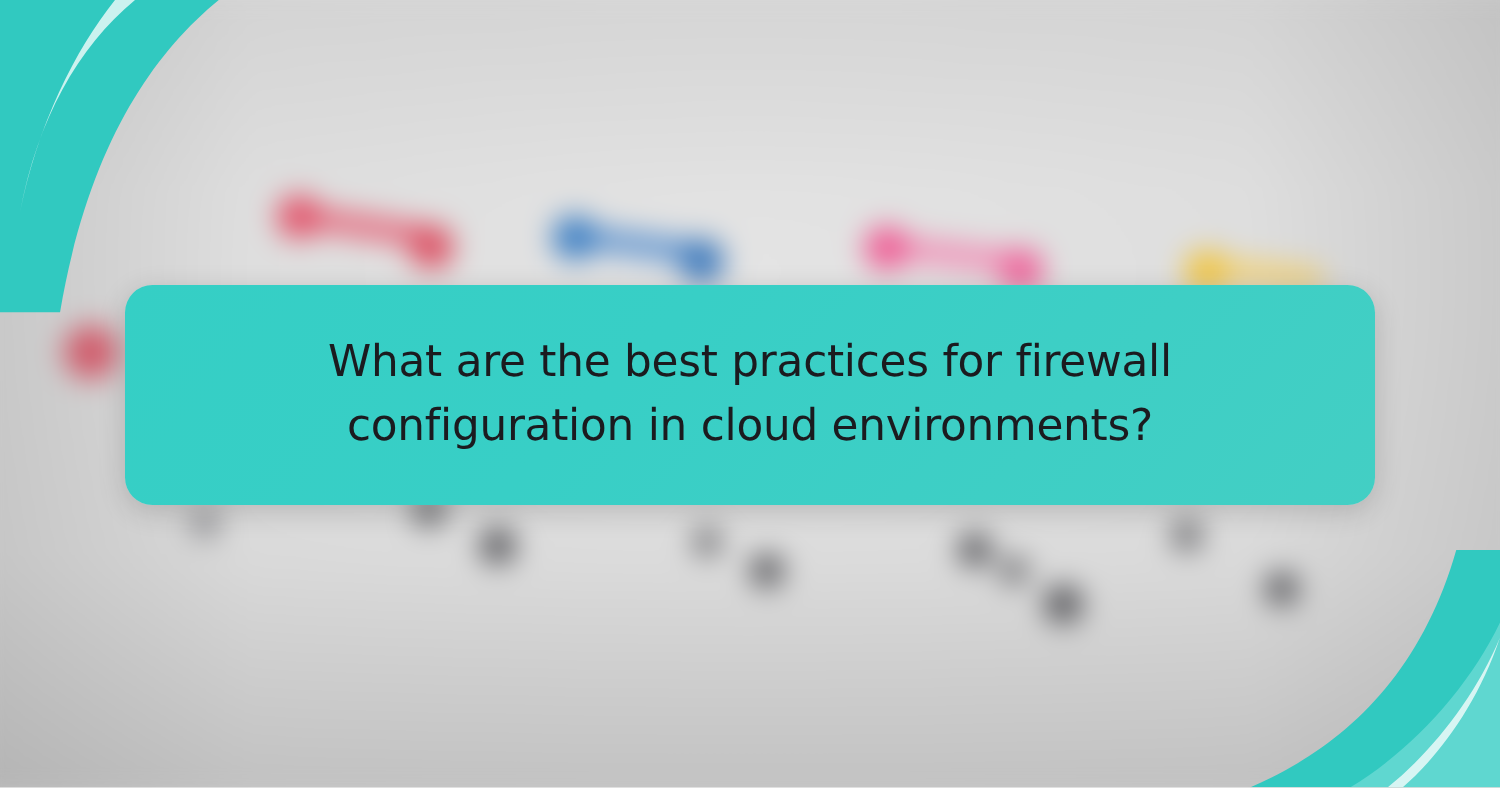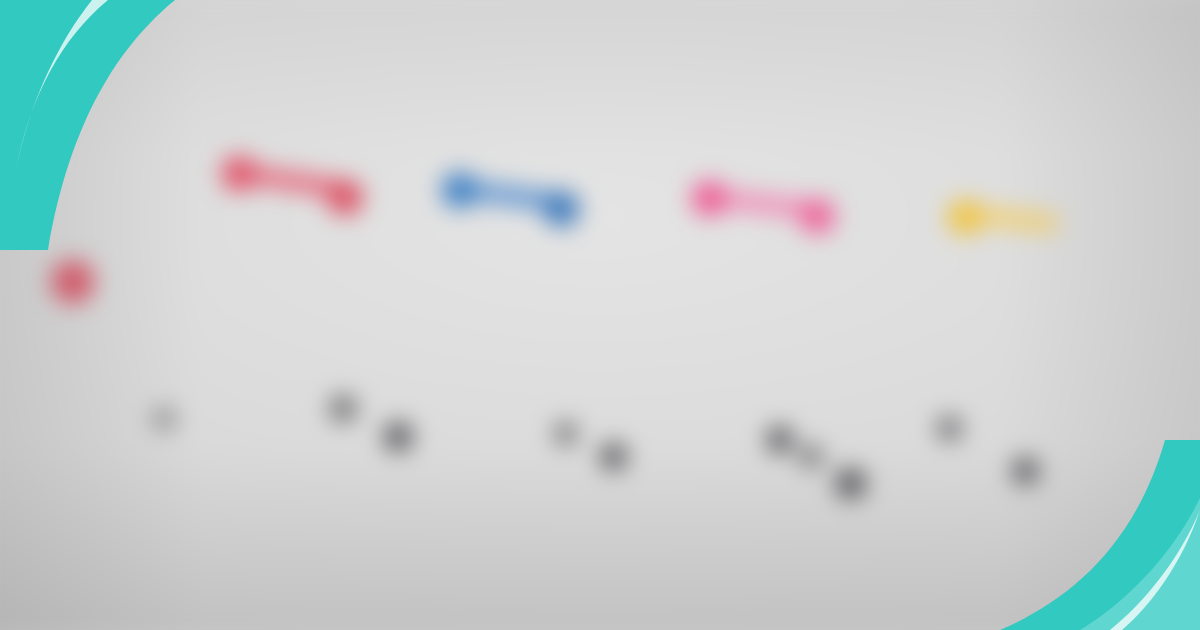--- a/index.html
+++ b/index.html
@@ -149,14 +149,17 @@
   </div>
 
   <div class="corner" style="right:0; bottom:0; width:240px; height:190px;">
     <svg width="240" height="190" viewBox="0 0 240 190">
       <path d="M240,190 L40,190 C110,160 175,105 205,0 L240,0 Z" fill="#31c9c0"></path>
       <path d="M240,190 L120,190 C170,160 215,110 240,58 Z" fill="#5fd7d0"></path>
       <path d="M150,190 C185,162 220,118 240,70 C222,124 190,166 162,190 Z" fill="#ffffff" opacity="0.75"></path>
     </svg>
   </div>
 
+  <div id="question-card">
+    <div id="question-text">What are the best practices for firewall configuration in cloud environments?</div>
+  </div>
 
 </div>
 
 </body></html>

